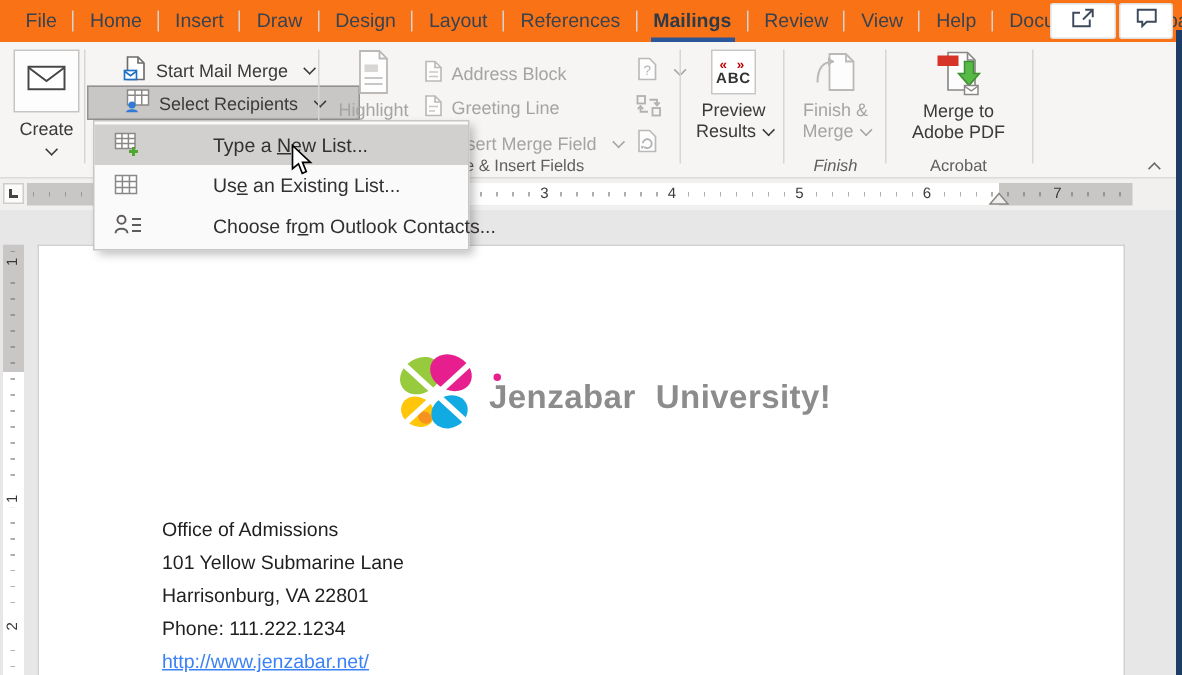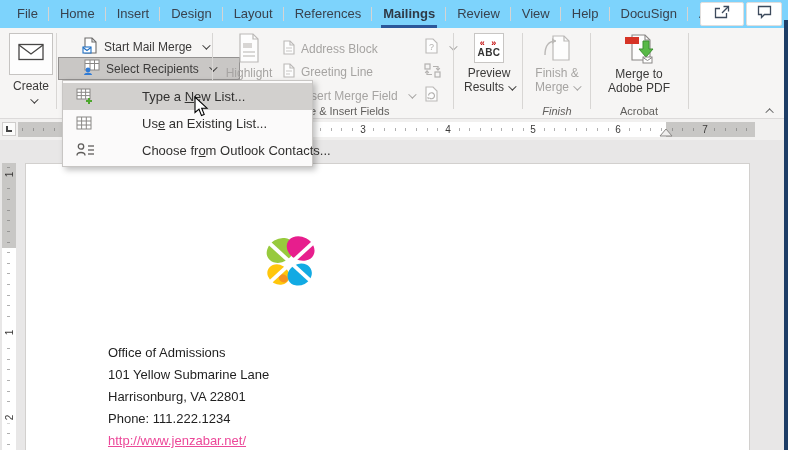--- a/index.html
+++ b/index.html
@@ -1,21 +1,21 @@
 <!DOCTYPE html>
 <html><head>
 <meta charset="utf-8">
 <style>
   html,body{margin:0;padding:0;background:#fff;}
   *{box-sizing:border-box;}
   .window{position:relative;width:788px;height:450px;overflow:hidden;background:#e8e7e7;
           font-family:"Liberation Sans",sans-serif;-webkit-font-smoothing:antialiased;}
 
   
-  .tabbar{position:absolute;top:0;left:0;right:0;height:28px;background:#7dd3fc;display:flex;align-items:center;padding-left:6px;z-index:5;}
+  .tabbar{position:absolute;top:0;left:0;right:0;height:28px;background:#f97316;display:flex;align-items:center;padding-left:6px;z-index:5;}
   .tab{position:relative;height:28px;line-height:27px;padding:0 11px;font-size:13px;color:#39424e;white-space:nowrap;}
   .tab::after{content:"";position:absolute;right:0;top:7px;height:14px;width:1px;background:#d6d4d3;}
   .tab.active{font-weight:700;color:#2f3a47;}
   .tab.active::before{content:"";position:absolute;left:9px;right:9px;bottom:0;height:3px;background:#2b579a;}
   .win-btn{position:absolute;top:2px;height:24px;background:#fff;border:1px solid #e0dedd;border-radius:2px;display:flex;align-items:center;justify-content:center;}
   .win-btn.share{right:44px;width:44px;}
   .win-btn.comment{right:6px;width:36px;}
 
   
   .ribbon{position:absolute;top:28px;left:0;right:0;height:91px;background:#f6f5f4;border-bottom:1px solid #dcdada;z-index:4;}
@@ -64,21 +64,21 @@
   .vnum{position:absolute;left:1px;width:12px;text-align:center;font-size:10px;color:#3b3a39;transform:rotate(-90deg);background:#fff;}
   .vnum.ongray{background:#c8c7c5;}
 
   .page{position:absolute;left:25px;top:23px;width:725px;height:300px;background:#fff;border:1px solid #d2d0ce;border-bottom:none;}
 
   .logo{position:absolute;left:238px;top:70px;display:flex;align-items:center;}
   .logo-text{position:relative;margin-left:8px;font-size:22px;font-weight:700;color:#8c8c8c;letter-spacing:.3px;word-spacing:7px;}
   .jdot{position:absolute;left:3px;top:-3px;width:5px;height:5px;border-radius:50%;background:#e71e8d;}
 
   .addr{position:absolute;left:82px;top:178px;font-size:13px;color:#1f1f1f;line-height:22px;}
-  .addr a{color:#ec4899;text-decoration:underline;}
+  .addr a{color:#3b82f6;text-decoration:underline;}
 
   
   .menu{position:absolute;left:62px;top:80px;width:251px;background:#fbfafa;border:1px solid #c8c6c4;
         box-shadow:3px 3px 6px rgba(0,0,0,.25);padding:2px 0;z-index:50;}
   .mitem{position:relative;height:27px;display:flex;align-items:center;font-size:13px;color:#323130;padding-left:27px;}
   .mitem.hl{background:#d2d0ce;}
   .micon{position:absolute;left:13px;top:5px;width:18px;height:17px;}
   .mtext{margin-left:52px;white-space:nowrap;}
   .key{text-decoration:underline;}
 
@@ -87,20 +87,21 @@
 </style>
 </head>
 <body>
 
 <div class="window">
 
   <div class="tabbar">
     <div class="tab">File</div>
     <div class="tab">Home</div>
     <div class="tab">Insert</div>
+    <div class="tab">Draw</div>
     <div class="tab">Design</div>
     <div class="tab">Layout</div>
     <div class="tab">References</div>
     <div class="tab active">Mailings</div>
     <div class="tab">Review</div>
     <div class="tab">View</div>
     <div class="tab">Help</div>
     <div class="tab">DocuSign</div>
     <div class="tab">Acrobat</div>
     <div class="win-btn share">
@@ -319,20 +320,21 @@
           <svg width="54" height="56" viewBox="0 0 56 58">
             <ellipse cx="17" cy="17" rx="15" ry="12" transform="rotate(-32 17 17)" fill="#97ca3d"></ellipse>
             <ellipse cx="38" cy="15" rx="15" ry="12" transform="rotate(28 38 15)" fill="#e71e8d"></ellipse>
             <ellipse cx="15" cy="42" rx="12" ry="10" transform="rotate(30 15 42)" fill="#ffc60b"></ellipse>
             <ellipse cx="20" cy="46" rx="5" ry="4" transform="rotate(30 20 46)" fill="#f6921e"></ellipse>
             <ellipse cx="37" cy="42" rx="13" ry="11" transform="rotate(-28 37 42)" fill="#12aae3"></ellipse>
             <path d="M4,8 L52,52" stroke="#fff" stroke-width="4" fill="none"></path>
             <path d="M52,8 L4,52" stroke="#fff" stroke-width="4" fill="none"></path>
           </svg>
         </span>
+        <span class="logo-text">Jenzabar University!<span class="jdot"></span></span>
       </div>
       <div class="addr">
         <div>Office of Admissions</div>
         <div>101 Yellow Submarine Lane</div>
         <div>Harrisonburg, VA 22801</div>
         <div>Phone: 111.222.1234</div>
         <div><a href="#">http://www.jenzabar.net/</a></div>
       </div>
     </div>
   </div>

